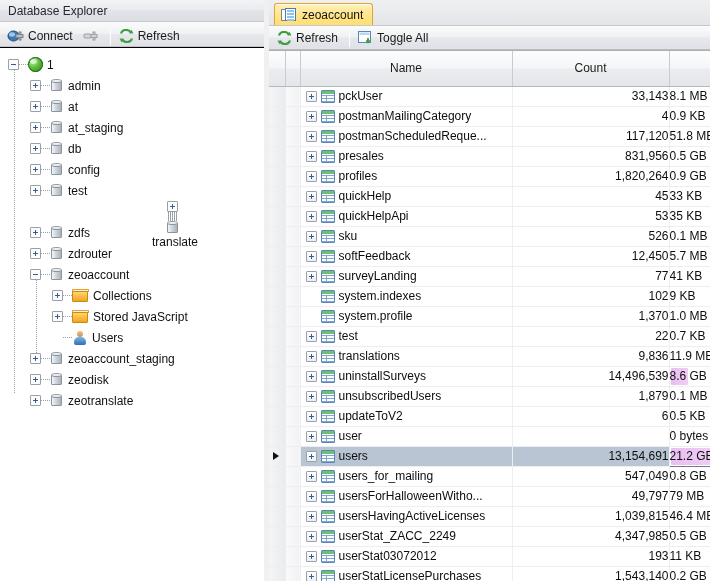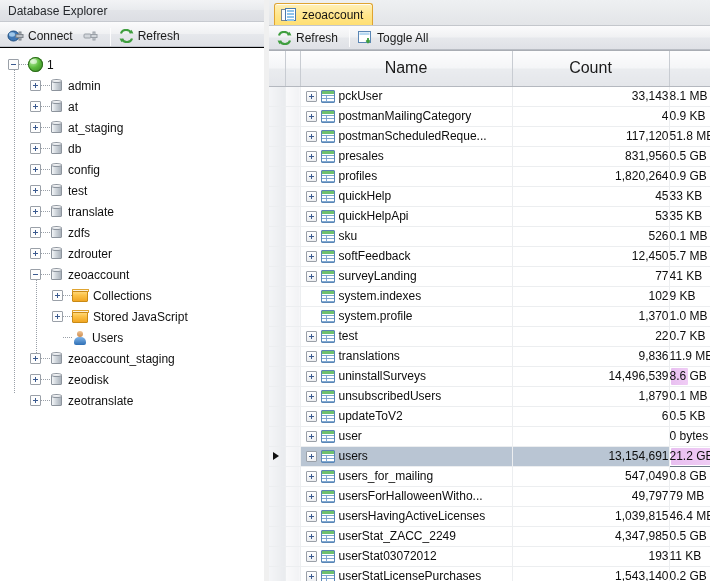--- a/index.html
+++ b/index.html
@@ -184,21 +184,21 @@
     background: #ffffff;
     border-top: 1px solid #a9adb4;
     overflow: hidden;
   }
   table.grid { border-collapse: collapse; width: 100%; table-layout: fixed; }
   table.grid th {
     height: 35px;
     background: linear-gradient(to bottom,#fdfdfe 0%, #f4f5f7 48%, #eaecef 52%, #e4e6ea 100%);
     border-right: 1px solid #c8ccd2;
     border-bottom: 1px solid #b4b8bf;
-    font-weight: normal; font-size: 16px; color: #1b1b1b;
+    font-weight: normal; font-size: 12px; color: #1b1b1b;
     text-align: center; padding: 0;
     overflow: hidden; white-space: nowrap;
   }
   table.grid td {
     height: 19px; padding: 0;
     border-bottom: 1px solid #eceef0;
     border-right: 1px solid #eceef0;
     font-size: 12px; color: #0d0d0d;
     white-space: nowrap; overflow: hidden;
   }
@@ -354,21 +354,21 @@
           </div>
           <div class="tnode" style="padding-left: 24px;">
             <span class="twist plus"></span>
             <span class="dots"></span>
             <span class="icn icn-db">
               <span class="cyl"></span>
               <span class="cap"></span>
             </span>
             <span class="tnode-label">test</span>
           </div>
-          <div class="tnode" style="padding-left: 24px;">
+          <div class="tnode" style="padding-left: 24px; flex-direction: column;">
             <span class="twist plus"></span>
             <span class="dots"></span>
             <span class="icn icn-db">
               <span class="cyl"></span>
               <span class="cap"></span>
             </span>
             <span class="tnode-label">translate</span>
           </div>
           <div class="tnode" style="padding-left: 24px;">
             <span class="twist plus"></span>

